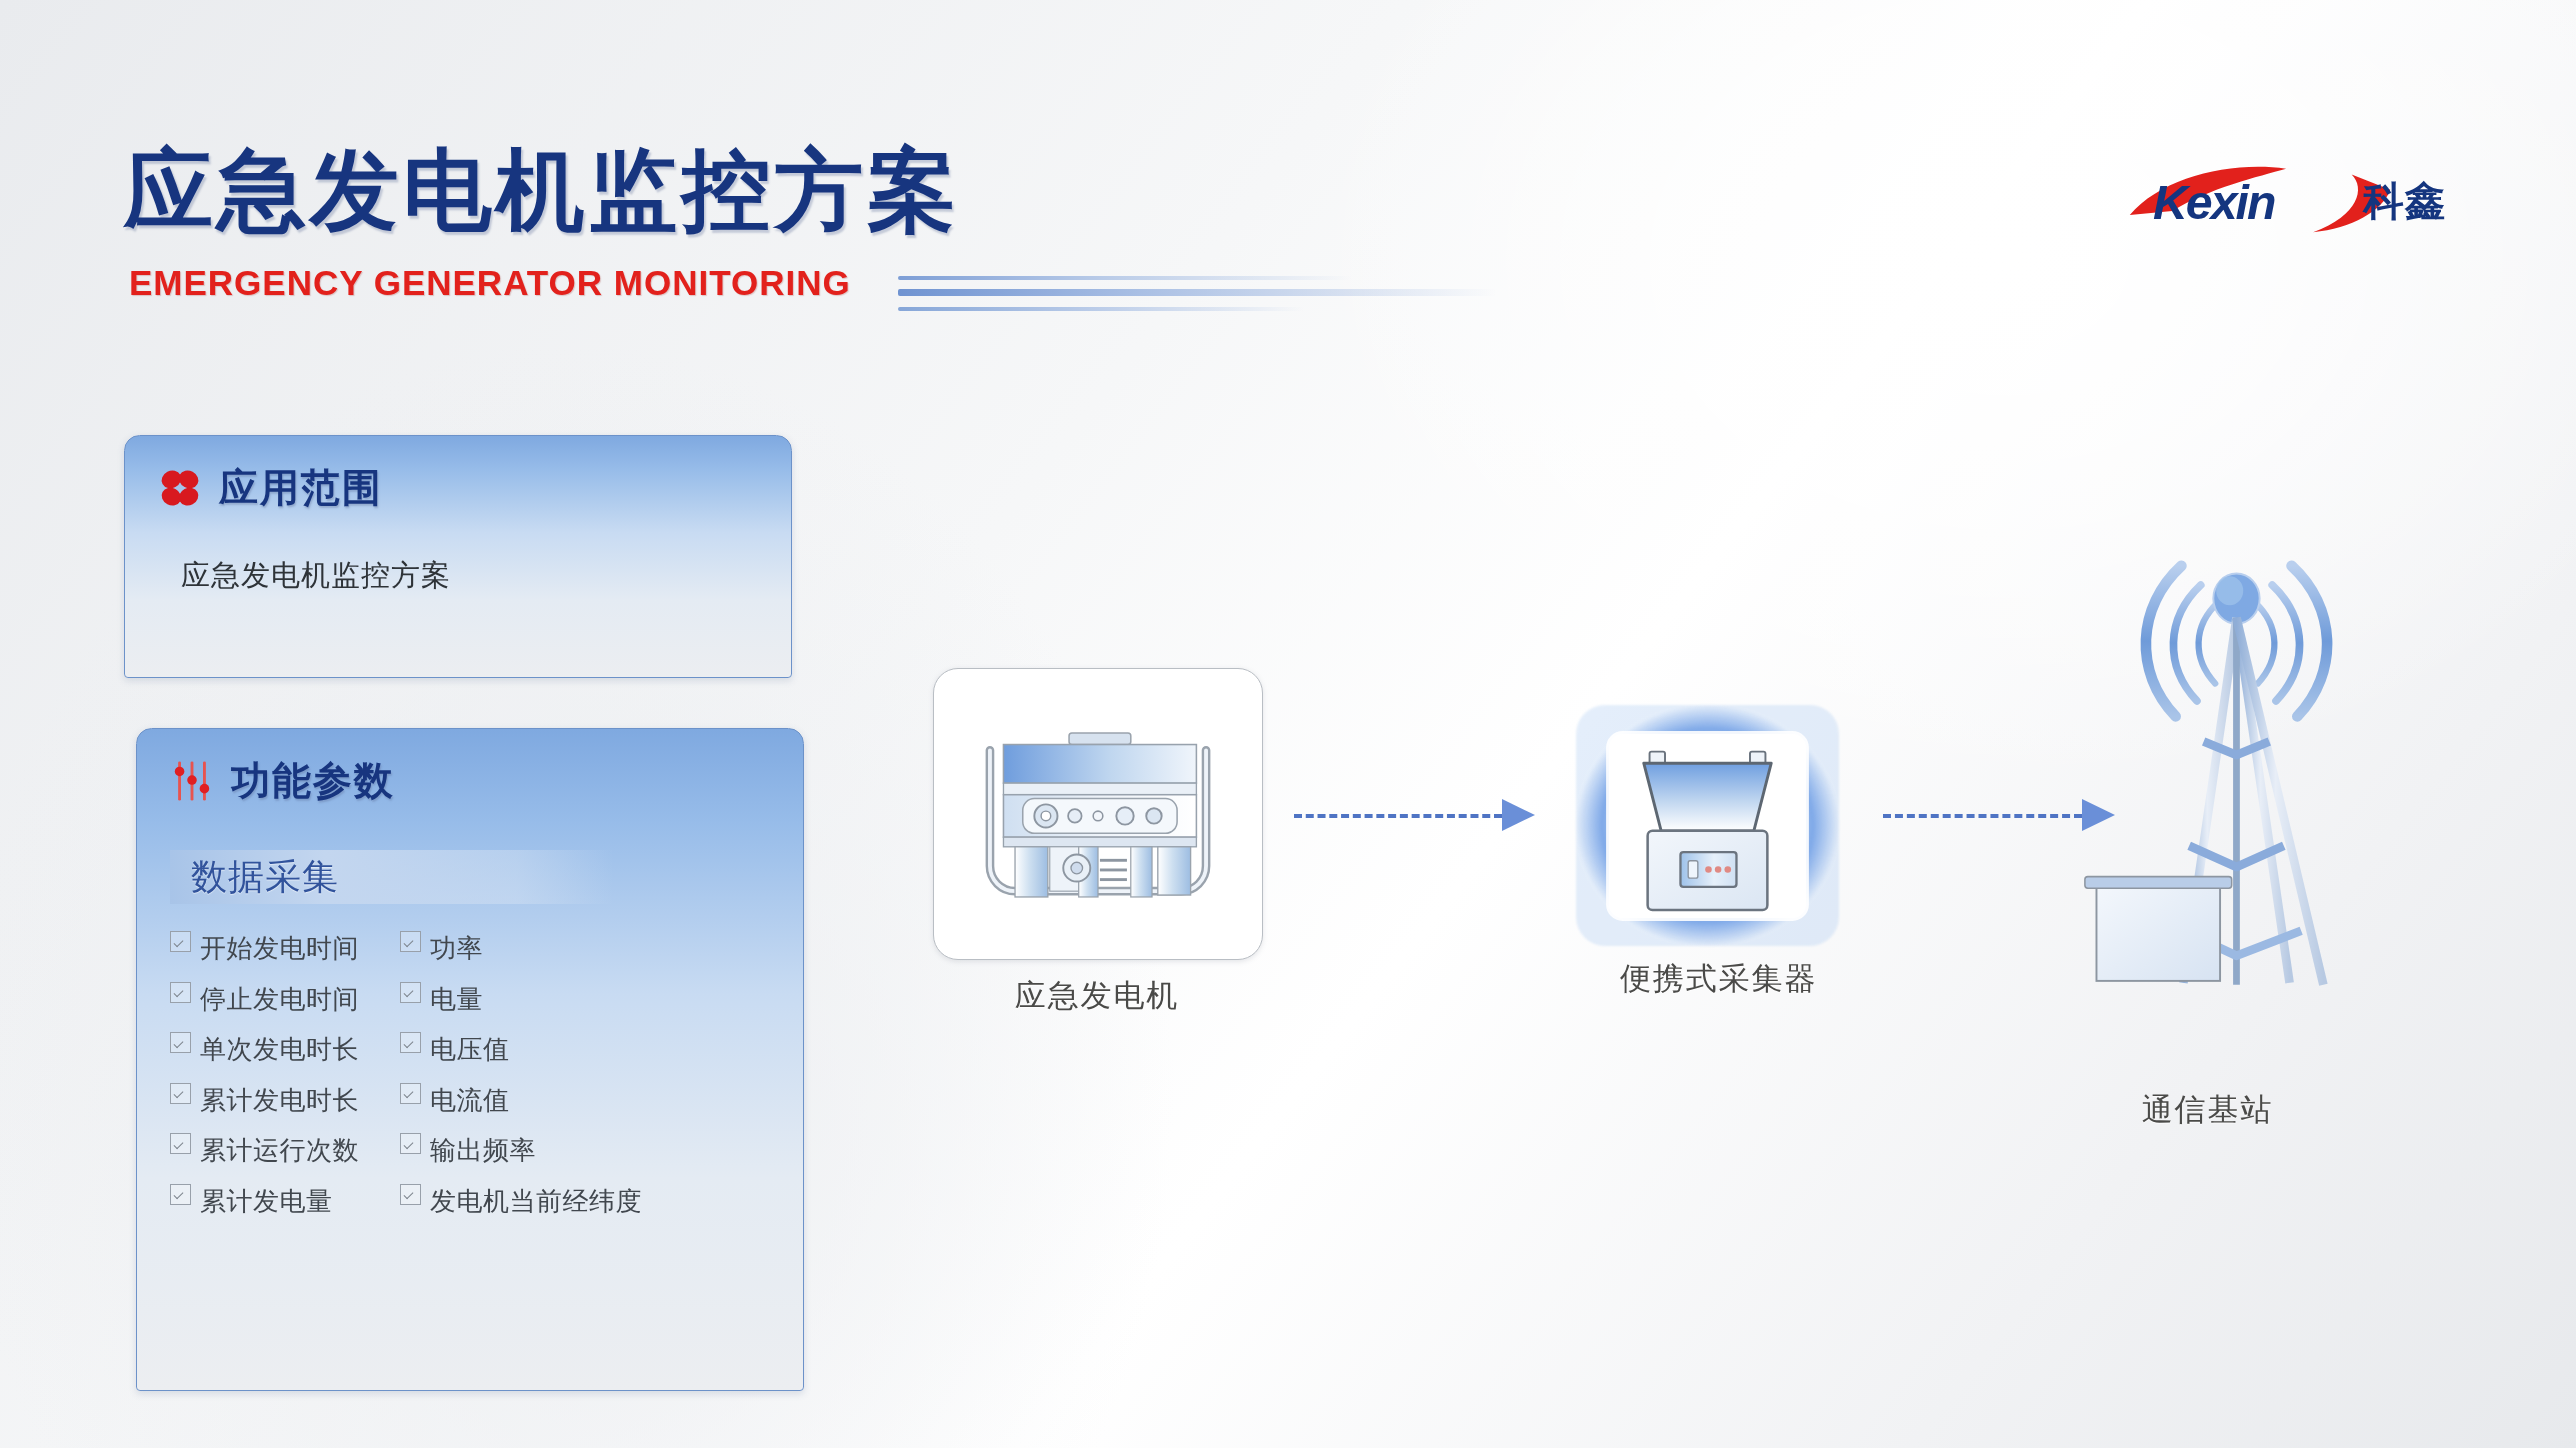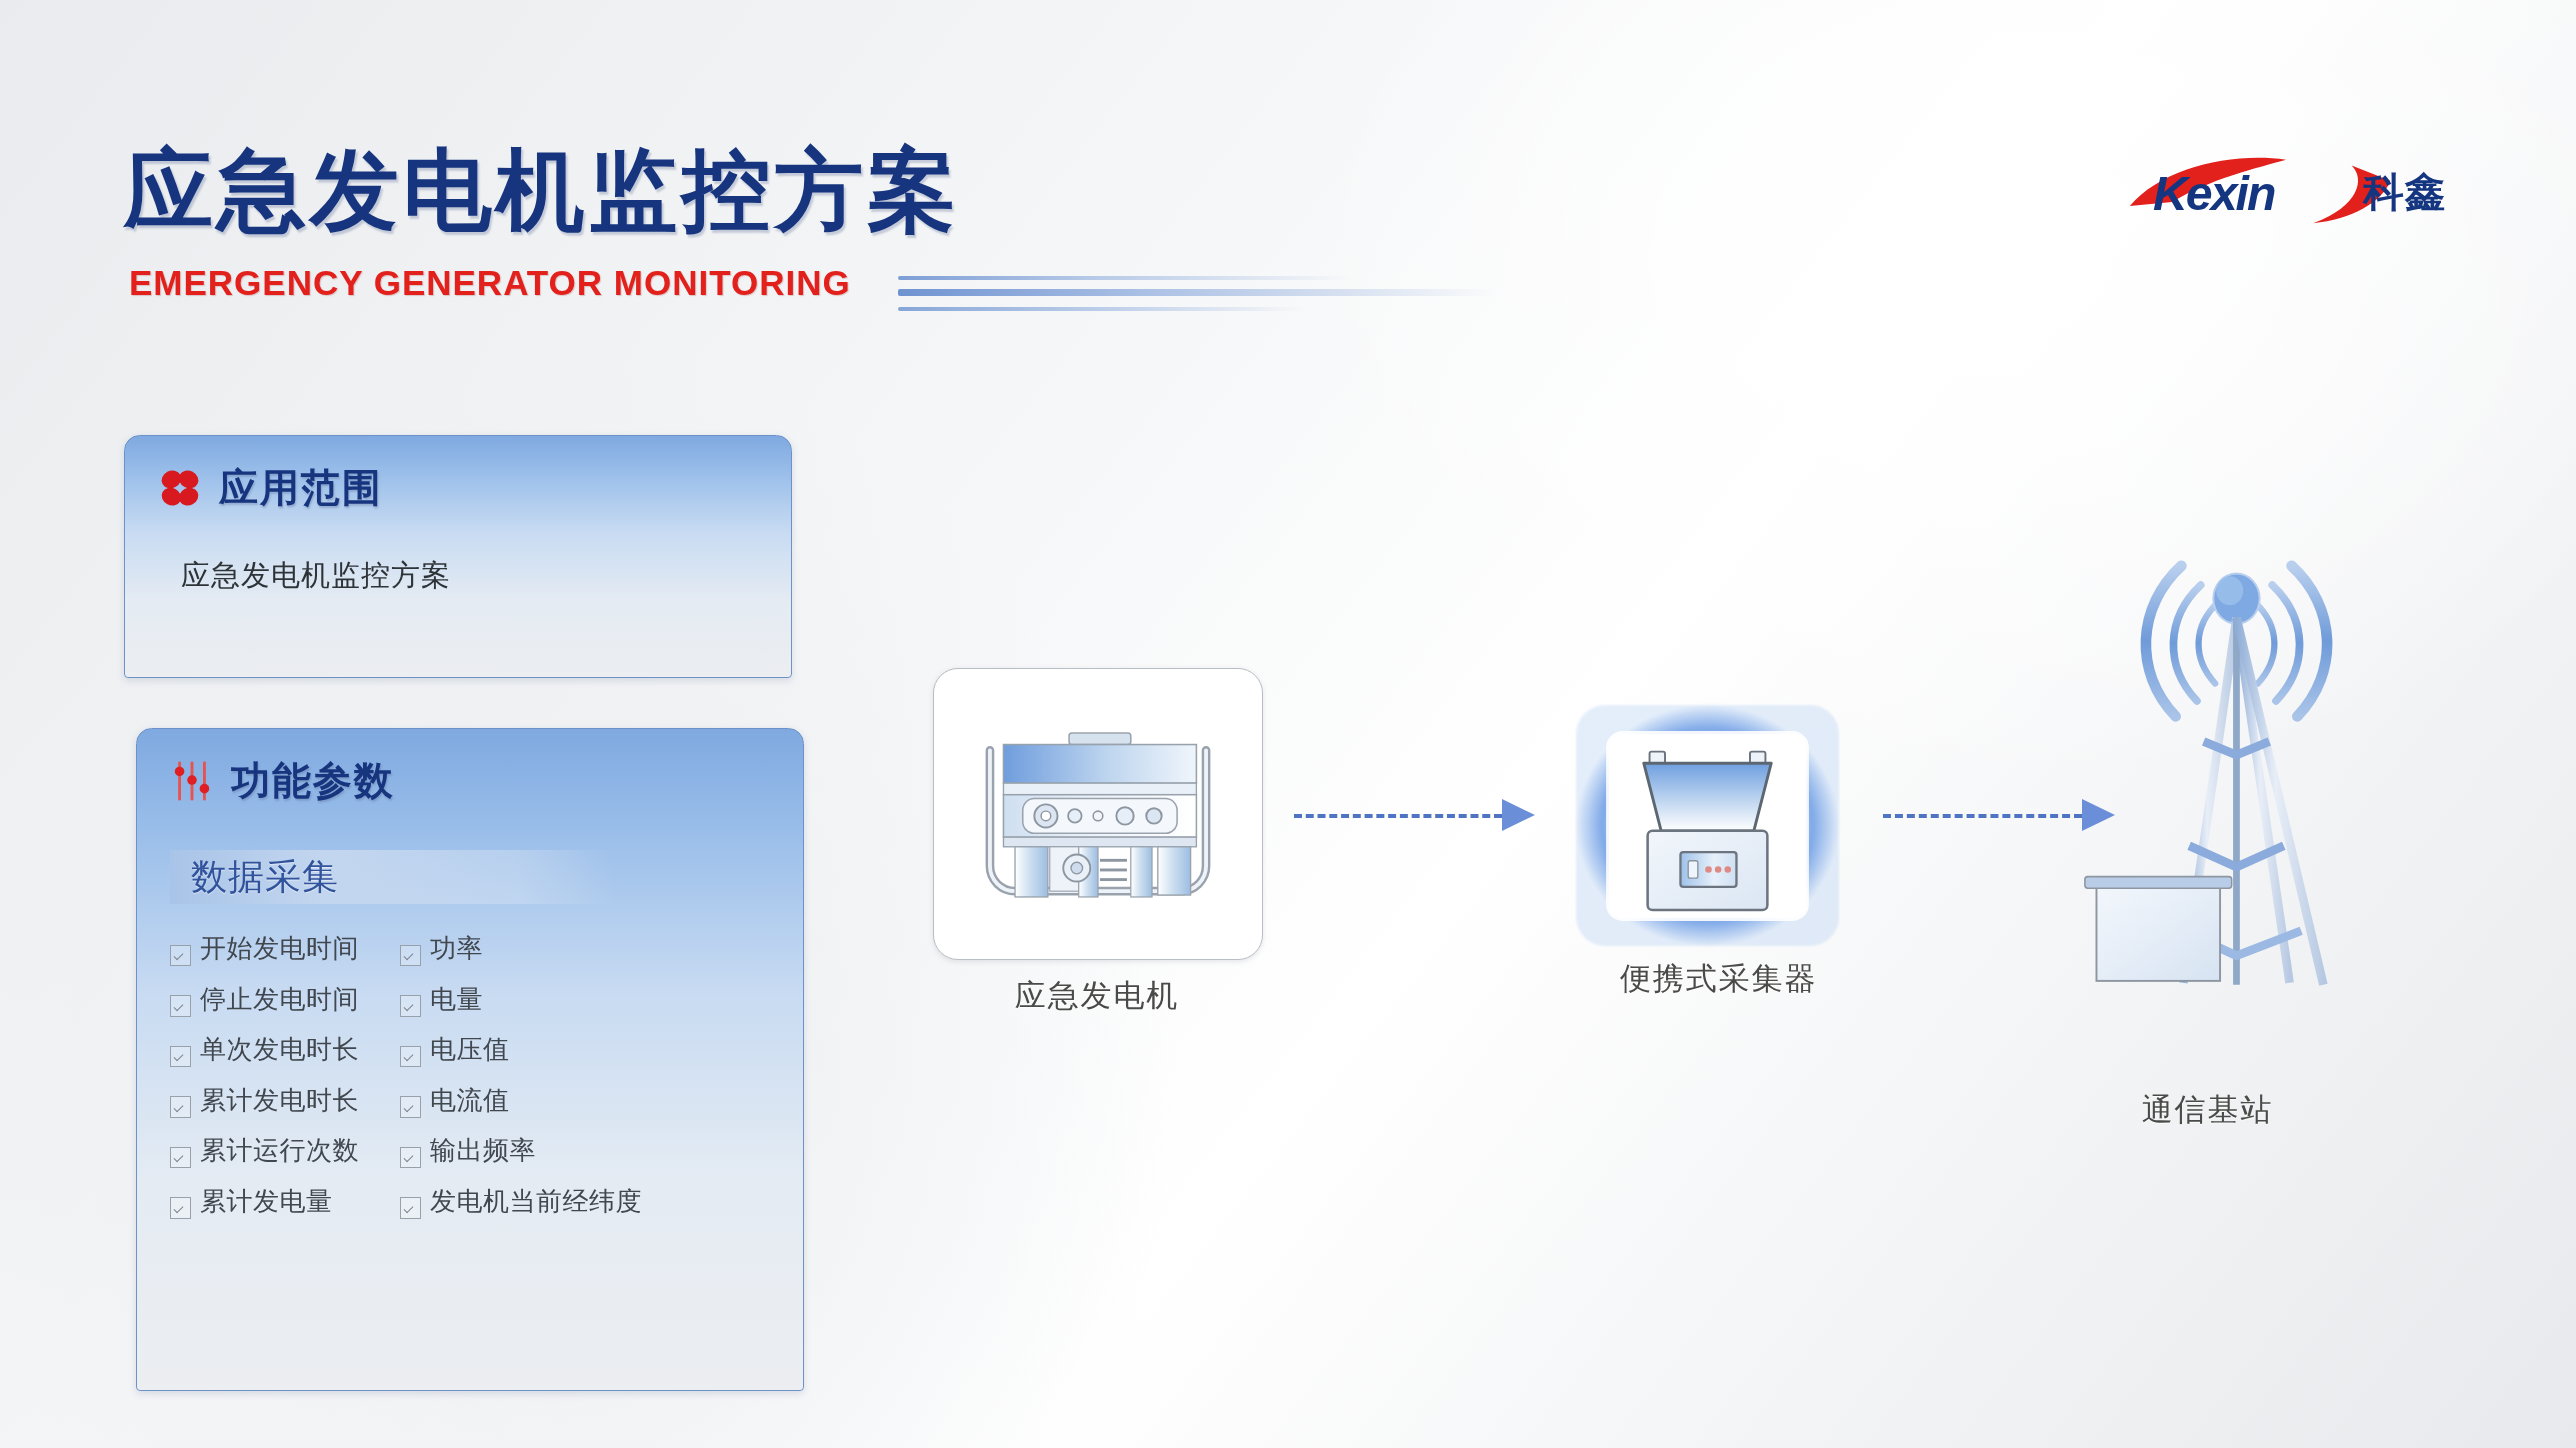--- a/index.html
+++ b/index.html
@@ -32,21 +32,21 @@
     color:#e2211c;white-space:nowrap;
     text-shadow:1px 1px 1px rgba(160,60,55,.25);
   }
   .deco-lines{position:absolute;left:898px;top:272px;width:599px;height:46px;}
   .deco-lines i{display:block;position:absolute;left:0;height:3.9px;border-radius:1.9px;}
   .deco-lines i.l1{top:3.9px;width:454px;background:linear-gradient(90deg,#7d9ed6 0%,#b9cbe8 45%,rgba(210,222,240,0) 100%);}
   .deco-lines i.l2{top:17.4px;width:599px;height:6.8px;background:linear-gradient(90deg,#6f93d1 0%,#a9bfe4 40%,rgba(205,218,238,0) 100%);}
   .deco-lines i.l3{top:35px;width:406px;background:linear-gradient(90deg,#86a6d8 0%,#bccde9 50%,rgba(214,224,241,0) 100%);}
 
   
-  .logo{position:absolute;right:124px;top:146px;width:328px;height:89px;}
+  .logo{position:absolute;right:124px;top:155px;width:328px;height:89px;}
 
   
   .card{
     position:absolute;left:124px;width:666px;
     border:1px solid #6c92c9;
     border-radius:15.5px 15.5px 3.9px 3.9px;
     background:linear-gradient(180deg,#7fa9e0 0%,#97bce9 14%,#c8dbf2 40%,#e4ebf3 68%,#eceef1 100%);
     box-shadow:0 2.9px 7.7px rgba(90,110,150,.18);
     overflow:hidden;
   }
@@ -75,21 +75,21 @@
     padding-left:21px;font-size:36px;color:#31539c;font-weight:500;letter-spacing:1px;
     text-shadow:0 1px 1px rgba(255,255,255,.55);
   }
 
   .check-grid{
     margin:27px 0 0 33px;
     display:grid;grid-template-columns:230px auto;
     row-gap:15.5px;column-gap:0px;
   }
   .chk{
-    display:flex;align-items:flex-end;gap:8.7px;
+    display:flex;align-items:flex-start;gap:8.7px;
     font-size:26px;color:#41474e;letter-spacing:0.5px;white-space:nowrap;
   }
   .chk .box{
     width:19.3px;height:19.3px;flex:0 0 19.3px;border:1.4px solid #98a0aa;
     position:relative;background:rgba(255,255,255,.25);
   }
   .chk .box::after{
     content:"";position:absolute;left:2.9px;top:7.7px;width:7.7px;height:3.9px;
     border-left:1.7px solid #7d848d;border-bottom:1.7px solid #7d848d;
     transform:rotate(-45deg);

